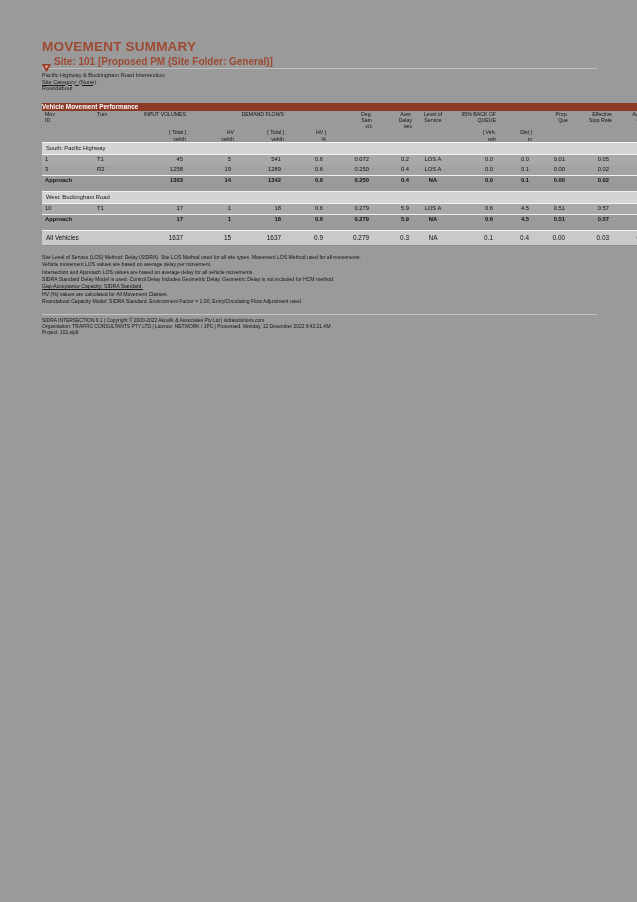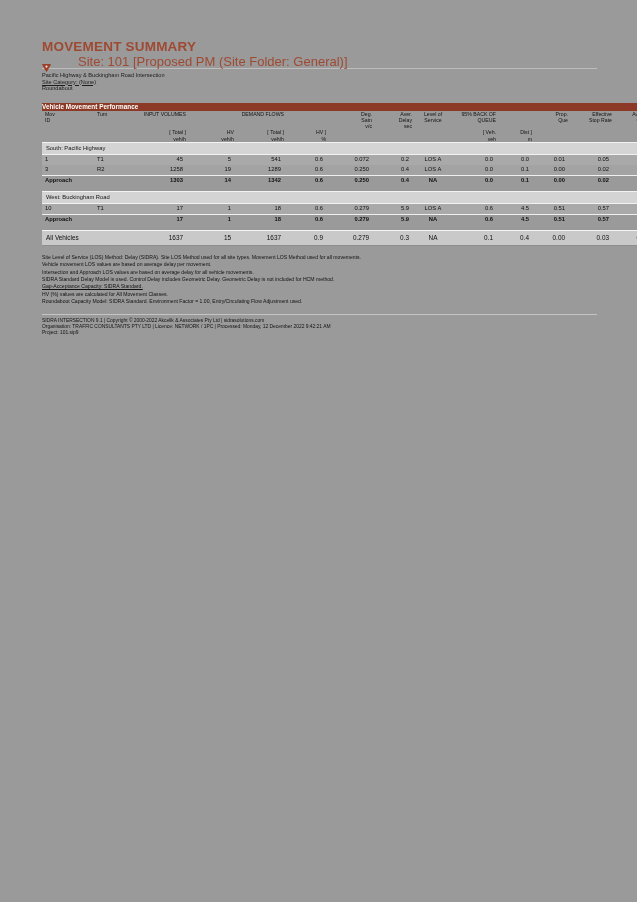--- a/index.html
+++ b/index.html
@@ -16,21 +16,21 @@
   .title{
     font-size:13.5px;font-weight:bold;color:#9e4a33;
     letter-spacing:.2px;line-height:14px;margin:0 0 3px 0;
   }
   .subtitle-row{
     display:flex;align-items:center;gap:3px;
     border-bottom:1px solid #bdbdbd;padding-bottom:2px;margin-bottom:3px;
   }
   .tri-icon{width:9px;height:8px;flex:0 0 auto;display:block;}
   .subtitle{
-    font-size:13px;font-weight:normal;color:#9e4a33;line-height:9px;margin-left:24px;
+    font-size:10px;font-weight:bold;color:#9e4a33;line-height:9px;
   }
   .meta{font-size:5.6px;color:#1d1d1d;line-height:6.6px;}
   .meta .u{text-decoration:underline;}
   .meta-line{white-space:nowrap;}
 
   
   .tbl{width:555px;border-collapse:collapse;table-layout:fixed;margin-top:11px;}
   .tbl td,.tbl th{padding:0;vertical-align:top;}
   .banner{
     background:#8c3a25;color:#ffffff;font-size:6.4px;font-weight:bold;

